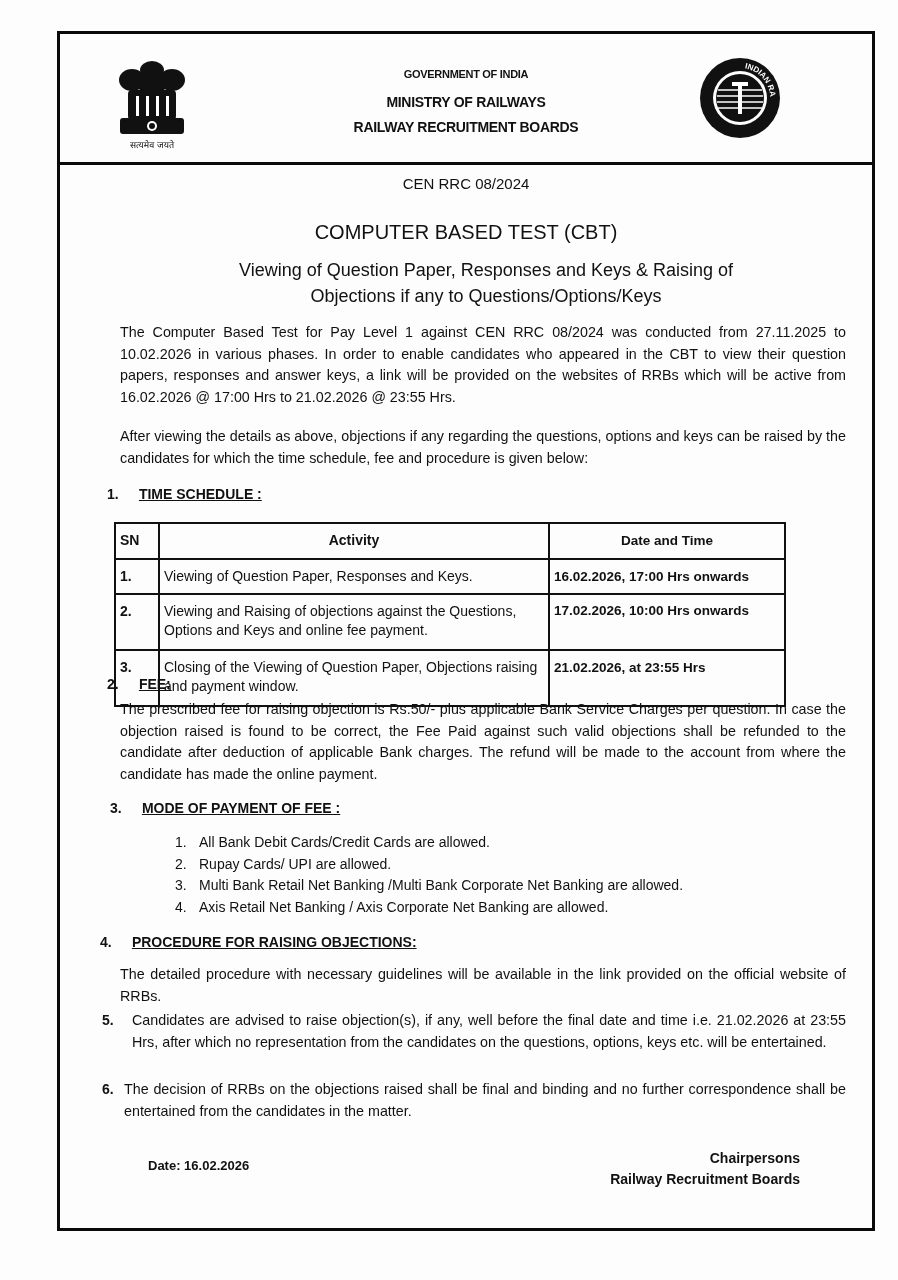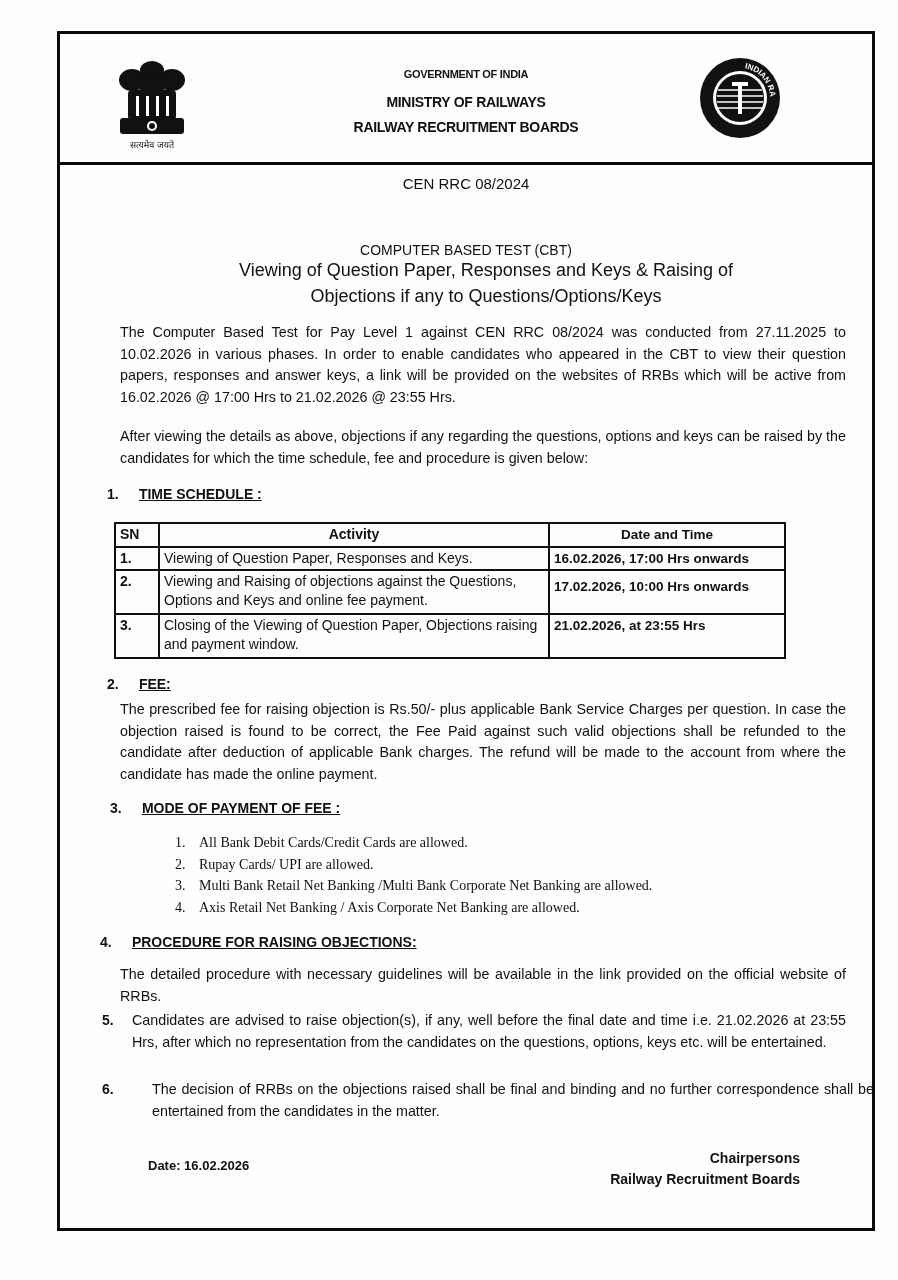--- a/index.html
+++ b/index.html
@@ -10,21 +10,21 @@
   .hdr-line { position: absolute; left: 0; width: 812px; top: 128px; height: 0; border-top: 3px solid #0a0a0a; }
   .emblem { position: absolute; left: 50px; top: 22px; width: 85px; height: 95px; }
   .ir-logo { position: absolute; left: 638px; top: 22px; width: 84px; height: 84px; }
   .org { position: absolute; left: 0; width: 812px; text-align: center; font-weight: bold; font-size: 11px; letter-spacing: -0.3px; }
   .center { position: absolute; left: 0; width: 812px; text-align: center; font-weight: normal; }
   .para { position: absolute; left: 60px; width: 726px; font-size: 14.3px; line-height: 21.5px; text-align: justify; font-family: "Liberation Sans Narrow", "Liberation Sans", sans-serif; }
   .sec { position: absolute; font-weight: bold; font-size: 14px; }
   .sec .num { display: inline-block; width: 28px; }
   .sec .ttl { text-decoration: underline; }
   table.sched { position: absolute; left: 54px; top: 488px; width: 672px; border-collapse: collapse; font-size: 14px; }
-  table.sched td { border: 2px solid #111; padding: 1px 4px; vertical-align: top; line-height: 19px; }
+  table.sched td { border: 2px solid #111; padding: 7px 4px; vertical-align: top; line-height: 19px; }
   table.sched td.sn { width: 34px; font-weight: bold; }
   table.sched td.act { width: 380px; }
   table.sched td.dt { font-weight: bold; font-size: 13.5px; margin-left: 7px; }
   table.sched tr.head td { font-weight: bold; height: 20px; }
   table.sched tr.head td.act, table.sched tr.head td.dt { text-align: center; }
   .plist { position: absolute; left: 115px; font-size: 14px; line-height: 21.5px; }
   .plist .n { display: inline-block; width: 24px; }
   .sig { position: absolute; font-weight: bold; font-size: 14px; text-align: right; }
 </style>
 </head>
@@ -74,21 +74,21 @@
     </svg>
   </div>
 
   <div class="org" style="top:34px;">GOVERNMENT OF INDIA</div>
   <div class="org" style="top:60px; font-size:14px;">MINISTRY OF RAILWAYS</div>
   <div class="org" style="top:85px; font-size:14px;">RAILWAY RECRUITMENT BOARDS</div>
 
   <div class="hdr-line"></div>
 
   <div class="center" style="top:141px; font-size:15px;">CEN RRC 08/2024</div>
-  <div class="center" style="top:208px; font-size:14px;">COMPUTER BASED TEST (CBT)</div>
+  <div class="center" style="top:187px; font-size:20px;">COMPUTER BASED TEST (CBT)</div>
 
   <div class="center" style="top:226px; font-size:18px; left:20px;">Viewing of Question Paper, Responses and Keys &amp; Raising of</div>
   <div class="center" style="top:252px; font-size:18px; left:20px;">Objections if any to Questions/Options/Keys</div>
 
   <div class="para" style="top:288px;">The Computer Based Test for Pay Level 1 against CEN RRC 08/2024 was conducted from 27.11.2025 to 10.02.2026 in various phases. In order to enable candidates who appeared in the CBT to view their question papers, responses and answer keys, a link will be provided on the websites of RRBs which will be active from 16.02.2026 @ 17:00 Hrs to 21.02.2026 @ 23:55 Hrs.</div>
   <div class="para" style="top:392px;">After viewing the details as above, objections if any regarding the questions, options and keys can be raised by the candidates for which the time schedule, fee and procedure is given below:</div>
 
   <div class="sec" style="left:47px; top:452px;">
     <span class="num">1.</span>
     <span class="ttl">TIME SCHEDULE :</span>
@@ -122,35 +122,35 @@
   <div class="sec" style="left:47px; top:642px;">
     <span class="num">2.</span>
     <span class="ttl">FEE:</span>
   </div>
   <div class="para" style="top:665px;">The prescribed fee for raising objection is Rs.50/- plus applicable Bank Service Charges per question. In case the objection raised is found to be correct, the Fee Paid against such valid objections shall be refunded to the candidate after deduction of applicable Bank charges. The refund will be made to the account from where the candidate has made the online payment.</div>
 
   <div class="sec" style="left:50px; top:766px;">
     <span class="num">3.</span>
     <span class="ttl">MODE OF PAYMENT OF FEE :</span>
   </div>
-  <div class="plist" style="top:798px;font-family:Liberation Serif, serif;">
+  <div class="plist" style="top:798px;">
     <div><span class="n">1.</span><span>All Bank Debit Cards/Credit Cards are allowed.</span></div>
     <div><span class="n">2.</span><span>Rupay Cards/ UPI are allowed.</span></div>
     <div><span class="n">3.</span><span>Multi Bank Retail Net Banking /Multi Bank Corporate Net Banking are allowed.</span></div>
     <div><span class="n">4.</span><span>Axis Retail Net Banking / Axis Corporate Net Banking are allowed.</span></div>
   </div>
 
   <div class="sec" style="left:40px; top:900px;">
     <span class="num">4.</span>
     <span class="ttl">PROCEDURE FOR RAISING OBJECTIONS:</span>
   </div>
   <div class="para" style="top:930px;">The detailed procedure with necessary guidelines will be available in the link provided on the official website of RRBs.</div>
 
   <div class="sec" style="left:42px; top:978px; font-weight:bold;">5.</div>
   <div class="para" style="top:976px; left:72px; width:714px;">Candidates are advised to raise objection(s), if any, well before the final date and time i.e. 21.02.2026 at 23:55 Hrs, after which no representation from the candidates on the questions, options, keys etc. will be entertained.</div>
 
   <div class="sec" style="left:42px; top:1047px;">6.</div>
-  <div class="para" style="top:1045px; left:64px; width:722px;margin-left:28px;">The decision of RRBs on the objections raised shall be final and binding and no further correspondence shall be entertained from the candidates in the matter.</div>
+  <div class="para" style="top:1045px; left:64px; width:722px;">The decision of RRBs on the objections raised shall be final and binding and no further correspondence shall be entertained from the candidates in the matter.</div>
 
   <div class="sig" style="left:88px; top:1124px; font-size:13px;">Date: 16.02.2026</div>
   <div class="sig" style="left:480px; top:1116px; width:260px;">Chairpersons</div>
   <div class="sig" style="left:480px; top:1137px; width:260px;">Railway Recruitment Boards</div>
 </div>
 
 </body></html>

